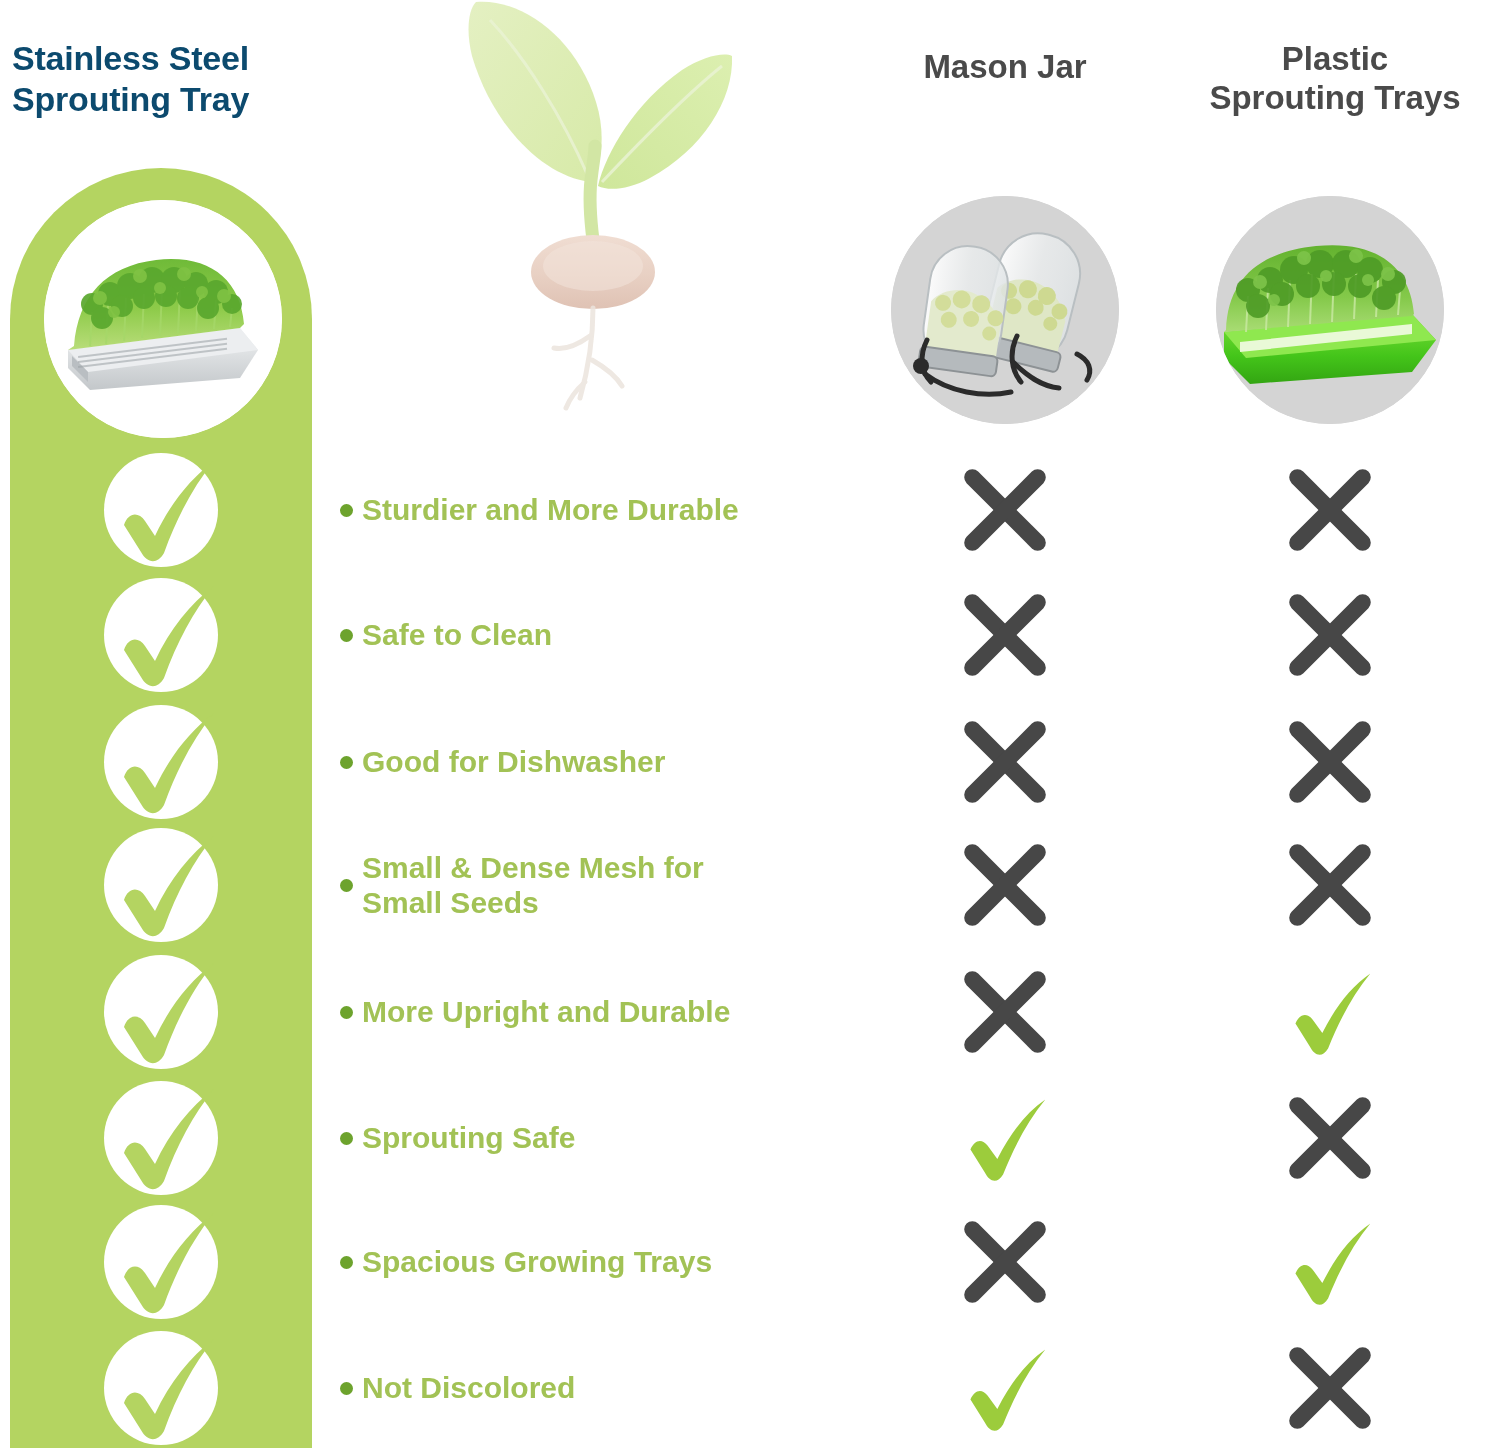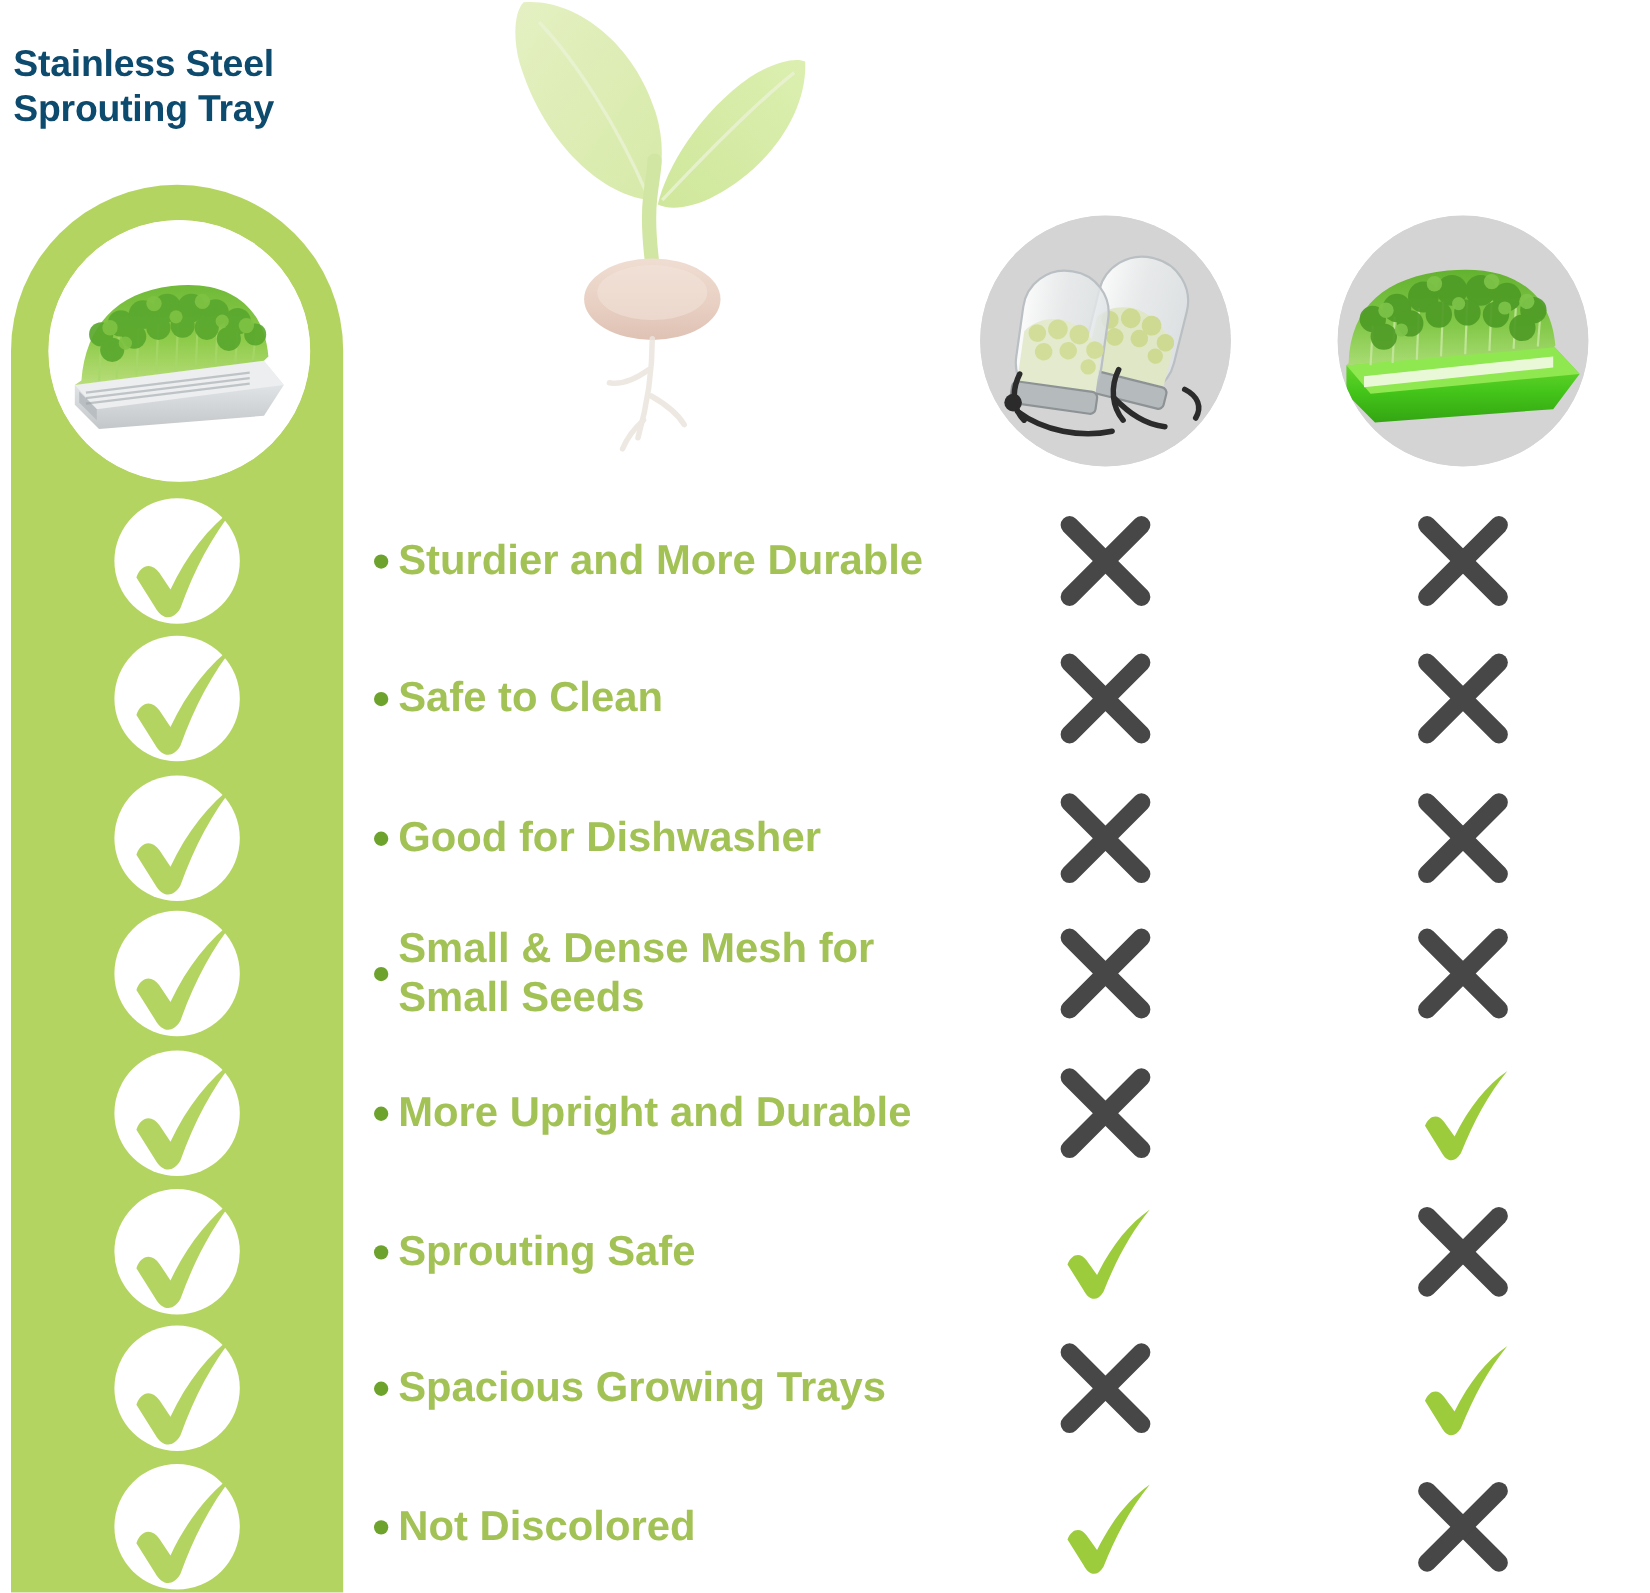--- a/index.html
+++ b/index.html
@@ -111,21 +111,21 @@
     height: 13px;
     margin-top: -6px;
     border-radius: 50%;
     background: #6da32d;
   }
   .feature-label {
     position: absolute;
     left: 362px;
     width: 500px;
     color: #a2c255;
-    font-size: 38px;
+    font-size: 30px;
     font-weight: bold;
     line-height: 1.18;
     transform: translateY(-50%);
   }
 
   .mark { position: absolute; width: 96px; height: 96px; margin-top: -48px; }
   .mark.col-mason { left: 957px; }
   .mark.col-plastic { left: 1282px; }
   .mark svg { width: 96px; height: 96px; display: block; overflow: visible; }
 </style>
@@ -167,20 +167,22 @@
         <path d="M163,314 C163,346 158,376 150,404"></path>
         <path d="M160,342 C146,352 134,356 124,354"></path>
         <path d="M162,366 C176,374 186,382 192,392"></path>
         <path d="M155,388 C146,396 140,404 136,414"></path>
       </g>
     </svg>
   </div>
 
   <div id="title-left">Stainless Steel<br>Sprouting Tray</div>
 
+  <div class="col-title" id="title-mason">Mason Jar</div>
+  <div class="col-title" id="title-plastic">Plastic<br>Sprouting Trays</div>
 
   <div id="green-panel"></div>
 
   <div id="hero-circle">
     <svg class="photo" viewBox="0 0 238 238" width="238" height="238" aria-hidden="true">
       <defs>
         <linearGradient id="steelG" x1="0" y1="0" x2="0" y2="1">
           <stop offset="0%" stop-color="#f2f4f5"></stop>
           <stop offset="45%" stop-color="#dcdfe1"></stop>
           <stop offset="100%" stop-color="#c3c7ca"></stop>

